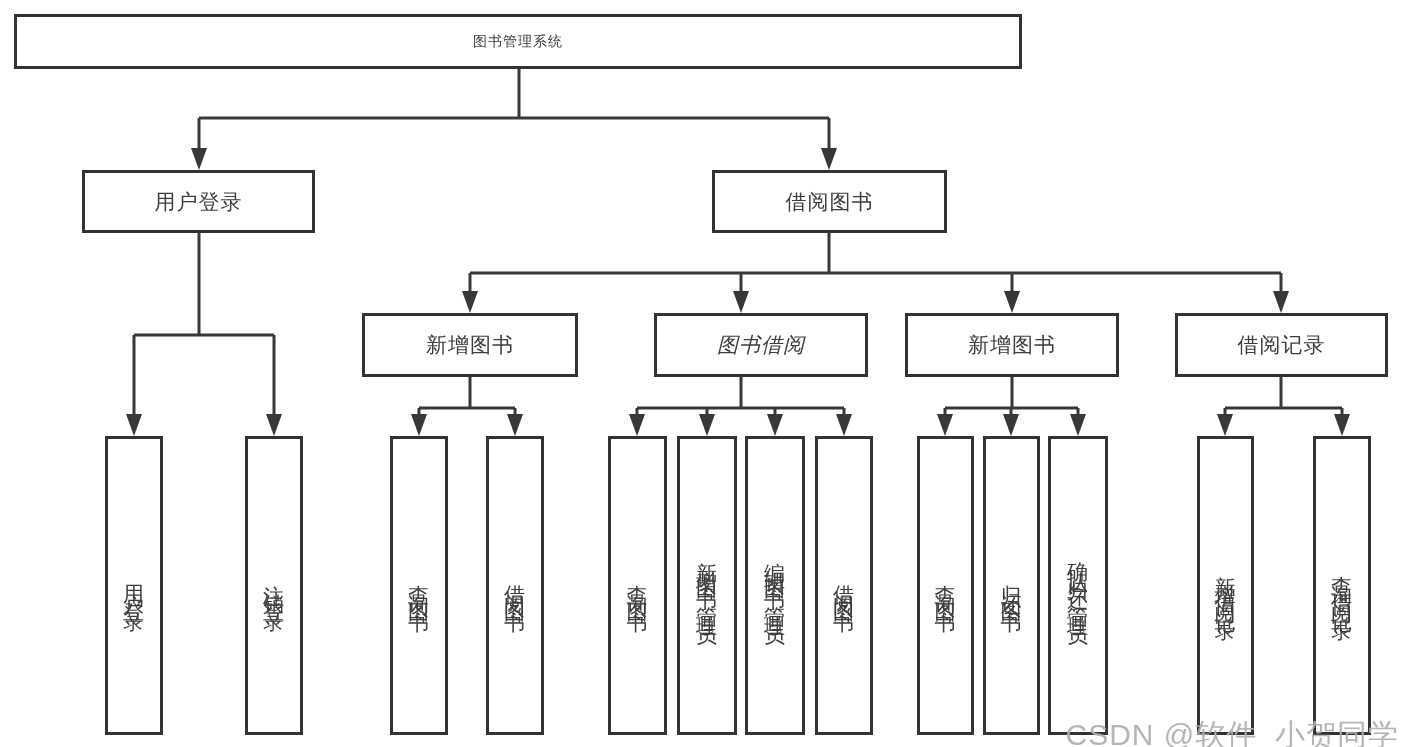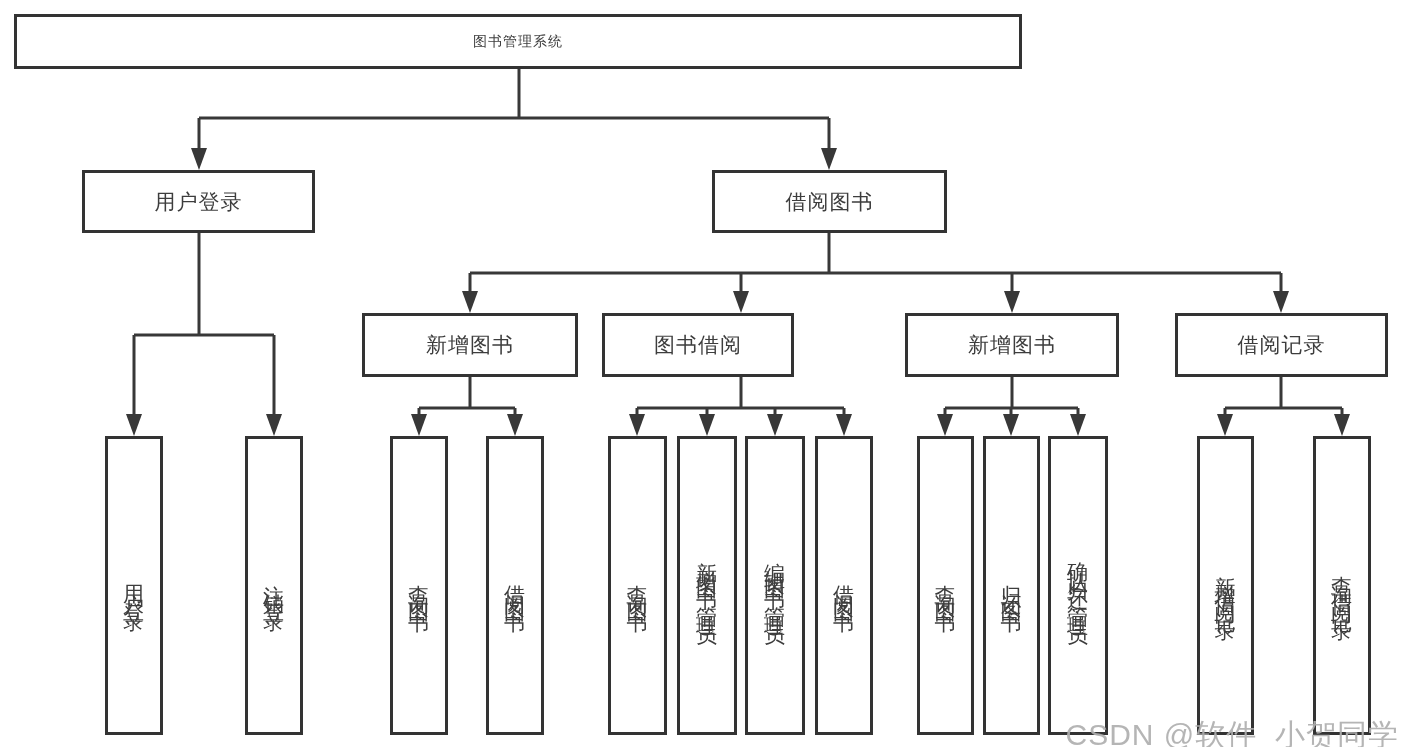--- a/index.html
+++ b/index.html
@@ -86,21 +86,21 @@
       <polygon points="1334,414 1350,414 1342,436"></polygon>
     </g>
   </svg>
 
   <div class="node root" style="left:14px;top:14px;width:1008px;height:55px;">图书管理系统</div>
 
   <div class="node" style="left:82px;top:170px;width:233px;height:63px;">用户登录</div>
   <div class="node" style="left:712px;top:170px;width:235px;height:63px;">借阅图书</div>
 
   <div class="node" style="left:362px;top:313px;width:216px;height:64px;">新增图书</div>
-  <div class="node" style="left:602px;top:313px;width:192px;height:64px;">图书借阅</div>
+  <div class="node" style="left:654px;top:313px;width:214px;height:64px;font-style:italic;">图书借阅</div>
   <div class="node" style="left:905px;top:313px;width:214px;height:64px;">新增图书</div>
   <div class="node" style="left:1175px;top:313px;width:213px;height:64px;">借阅记录</div>
 
   <div class="node leaf" style="left:105px;top:436px;width:58px;height:299px;">用户登录</div>
   <div class="node leaf" style="left:245px;top:436px;width:58px;height:299px;">注销登录</div>
 
   <div class="node leaf" style="left:390px;top:436px;width:58px;height:299px;">查询图书</div>
   <div class="node leaf" style="left:486px;top:436px;width:58px;height:299px;">借阅图书</div>
 
   <div class="node leaf" style="left:608px;top:436px;width:59px;height:299px;">查询图书</div>

